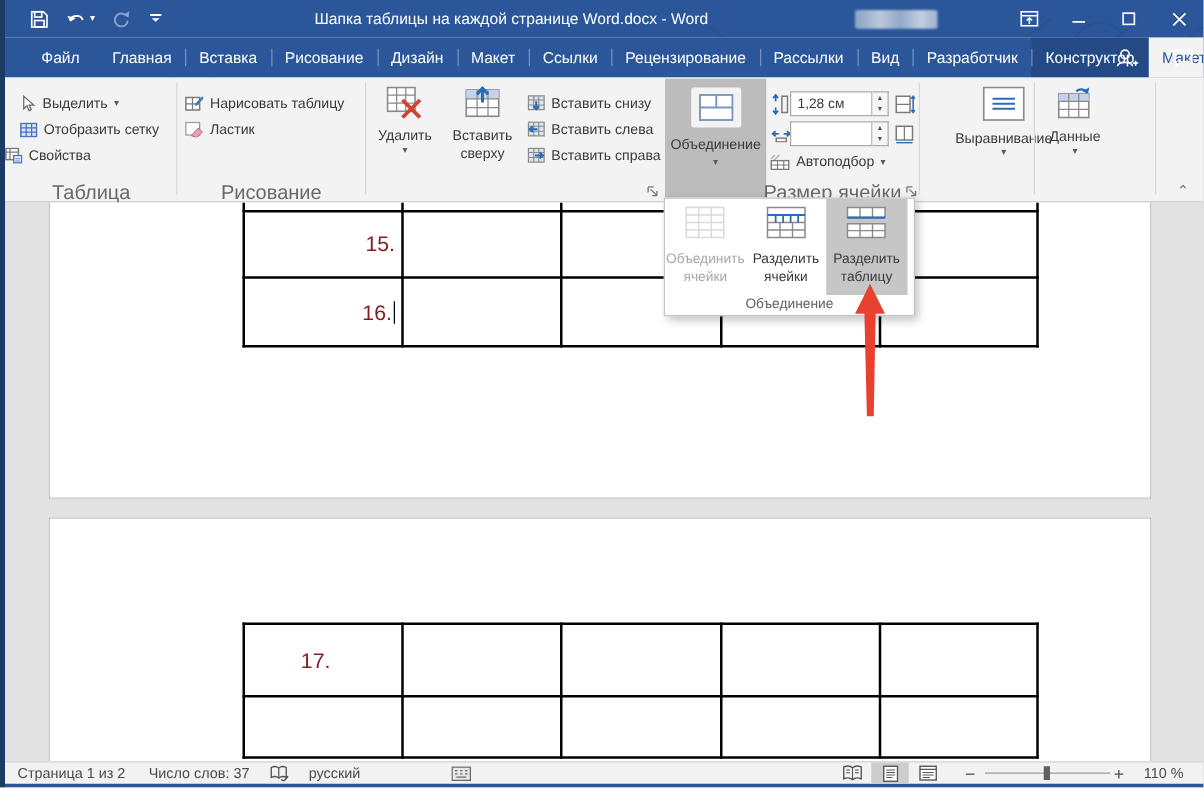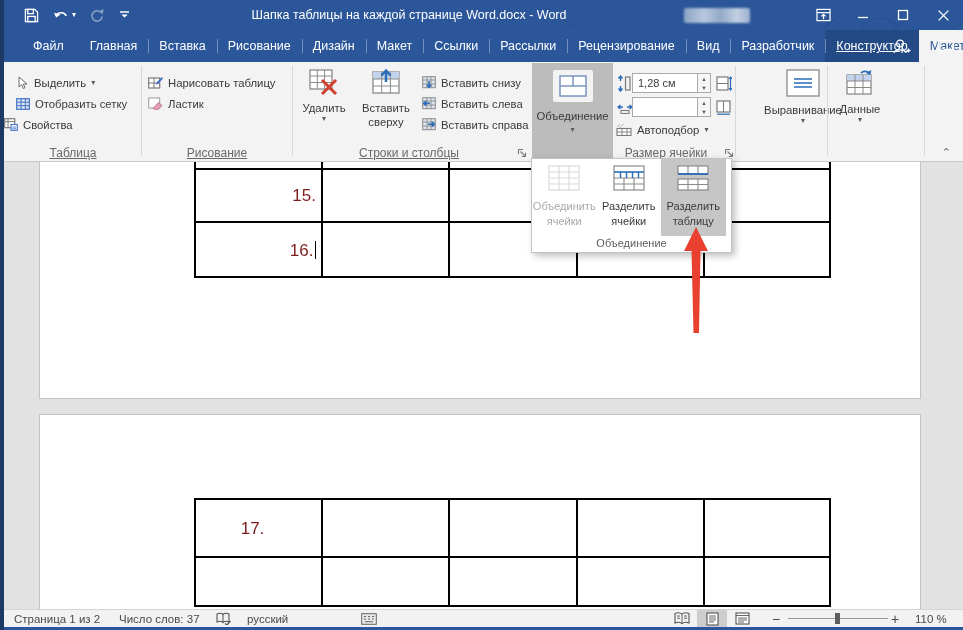--- a/index.html
+++ b/index.html
@@ -19,27 +19,27 @@
   .title-text{position:absolute;left:0;top:0;width:810px;height:30px;display:flex;align-items:center;justify-content:center;
     color:#fff;font-size:12.5px;white-space:nowrap;z-index:1;}
   .user-blur{position:absolute;left:680px;top:8px;width:66px;height:15px;border-radius:2px;
     background:linear-gradient(90deg,#8ba3c6,#b9c7dd 30%,#92a9c9 55%,#c2cfe2 80%,#9db1cf);filter:blur(1px);}
   .wincontrols{position:absolute;right:0;top:0;height:30px;display:flex;align-items:center;z-index:2;}
   .wc{width:40px;height:30px;display:flex;align-items:center;justify-content:center;color:#fff;font-size:13px;}
   
   .tab{display:flex;align-items:center;padding:0 11px;color:#fff;font-size:12.5px;white-space:nowrap;position:relative;}
   .tab.sep::before{content:"";position:absolute;left:0;top:9px;height:14px;width:1px;background:rgba(255,255,255,.35);}
   .tab.file{padding:0 15px;margin-left:14px;}
-  .tab.contextual{background:rgba(10,30,60,.22);text-decoration:underline;}
+  .tab.contextual{background:rgba(10,30,60,.22);}
   .tab.active{background:#f3f3f3;color:#2b579a;}
   .tab-right-icons{position:absolute;right:8px;top:30px;height:32px;display:flex;align-items:center;gap:26px;z-index:2;}
   
   .ribbon{position:absolute;left:0;top:62px;width:100%;height:100px;background:#f3f3f3;border-bottom:1px solid #c9c9c9;font-size:11.3px;color:#3b3a39;}
   .vsep{position:absolute;top:4px;height:90px;width:1px;background:#d9d9d9;}
-  .grouplabel{position:absolute;top:84px;height:14px;font-size:12px;color:#696969;text-align:center;text-decoration:underline;}
+  .grouplabel{position:absolute;top:84px;height:14px;font-size:16px;color:#696969;text-align:center;}
   .smallrow{position:absolute;height:17px;display:flex;align-items:center;gap:5px;white-space:nowrap;}
   .bigbtn{position:absolute;top:2px;height:94px;text-align:center;font-size:11.3px;line-height:1.25;}
   .bigbtn .bicon{margin:5px auto 3px;}
   .caret{font-size:8px;color:#5b5b5b;line-height:1;}
   .launcher{position:absolute;top:86px;}
   .mergebtn{position:absolute;left:528px;top:1px;width:81px;height:96px;background:#bcbcbc;text-align:center;font-size:11.3px;}
   .mergebtn .iconbox{width:40px;height:32px;background:#f3f3f3;border-radius:2px;margin:7px auto 8px;display:flex;align-items:center;justify-content:center;}
   .sizebox{position:absolute;width:66px;height:20px;background:#fff;border:1px solid #ababab;font-size:11px;display:flex;align-items:center;padding-left:5px;}
   .spin{position:absolute;width:13px;height:20px;border:1px solid #ababab;border-left:none;background:#f6f6f6;display:flex;flex-direction:column;}
   .spin span{flex:1;display:flex;align-items:center;justify-content:center;font-size:5.5px;color:#555;}
@@ -145,22 +145,22 @@
   </div>
 
   <div class="tabrow">
     <div class="tab file">Файл</div>
     <div class="tab">Главная</div>
     <div class="tab sep">Вставка</div>
     <div class="tab sep">Рисование</div>
     <div class="tab sep">Дизайн</div>
     <div class="tab sep">Макет</div>
     <div class="tab sep">Ссылки</div>
+    <div class="tab sep">Рецензирование</div>
     <div class="tab sep">Рассылки</div>
-    <div class="tab sep">Рецензирование</div>
     <div class="tab sep">Вид</div>
     <div class="tab sep">Разработчик</div>
     <div class="tab sep contextual">Конструктор</div>
     <div class="tab active">Макет</div>
 
   </div>
   <div class="tab-right-icons">
     <svg width="19" height="17" viewBox="0 0 19 17">
       <circle cx="8" cy="5.5" r="3.4" fill="none" stroke="#fff" stroke-width="1.3"></circle>
       <path d="M2 15 C2.5 10.8 13.5 10.8 14 15" fill="none" stroke="#fff" stroke-width="1.3"></path>
@@ -253,21 +253,20 @@
       <span>Вставить слева</span>
     </div>
     <div class="smallrow" style="left:418px;top:54px;align-items:center;">
       <svg width="14" height="13" viewBox="0 0 14 13">
         <rect x="0.7" y="0.7" width="12.6" height="11" fill="#dbe5f1" stroke="#8a8a8a" stroke-width="1"></rect>
         <path d="M0.7 4 h12.6 M0.7 8 h12.6 M5 0.7 v11 M9 0.7 v11" stroke="#8a8a8a" stroke-width="0.9"></path>
         <path d="M6 6.3 h6 M9.7 4 L12.3 6.3 L9.7 8.6" fill="none" stroke="#2b6cb8" stroke-width="1.6"></path>
       </svg>
       <span>Вставить справа</span>
     </div>
-    <div class="grouplabel" style="left:300px;width:210px;">Строки и столбцы</div>
     <svg class="launcher" style="left:513px;" width="10" height="10" viewBox="0 0 10 10">
       <path d="M1.5 1.5 H6 M1.5 1.5 V6 M8.5 8.5 H4.8 M8.5 8.5 V4.8 M8.5 8.5 L3.5 3.5" fill="none" stroke="#777" stroke-width="1.1"></path>
     </svg>
 
     <div class="mergebtn">
       <div class="iconbox">
         <svg width="28" height="22" viewBox="0 0 28 22">
           <rect x="1" y="1" width="26" height="20" fill="#fff" stroke="#7a94bd" stroke-width="1.5"></rect>
           <path d="M1 11 h26 M14 1 v10" stroke="#7a94bd" stroke-width="1.5"></path>
         </svg>

